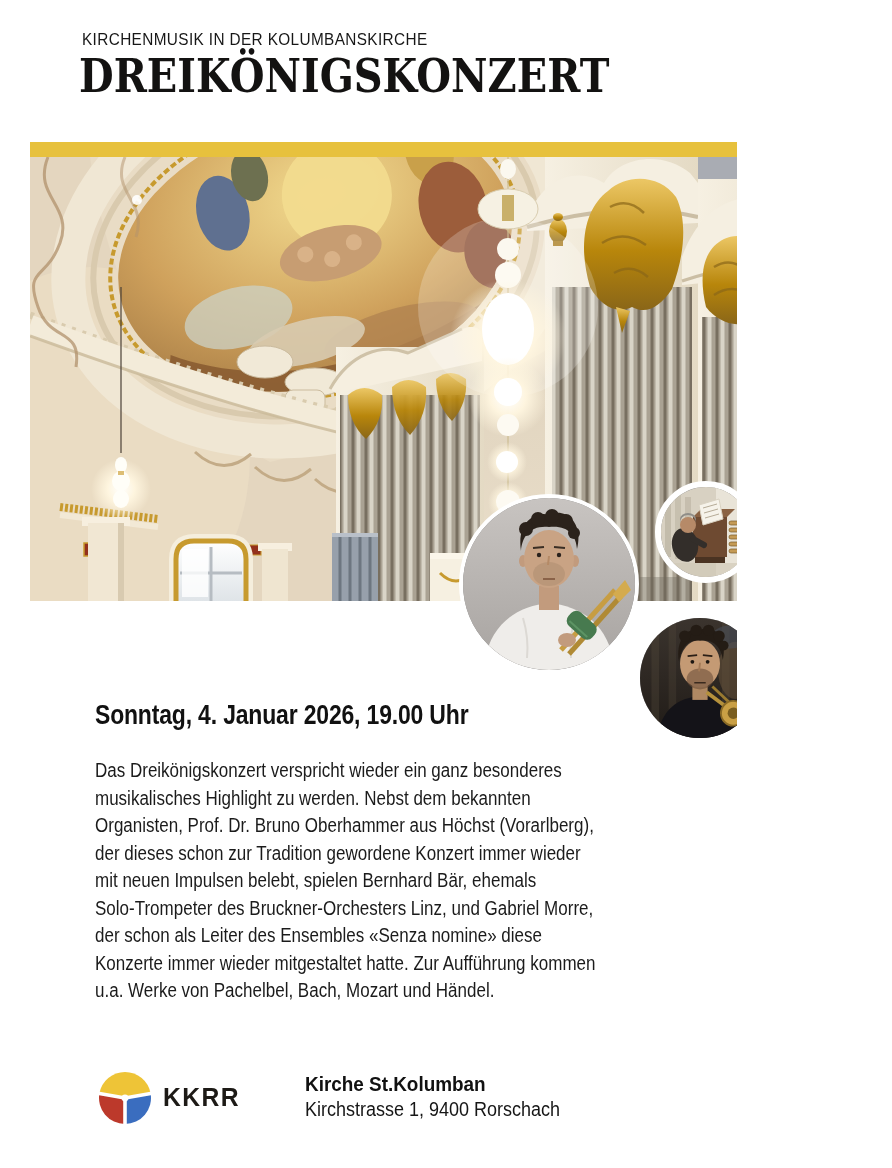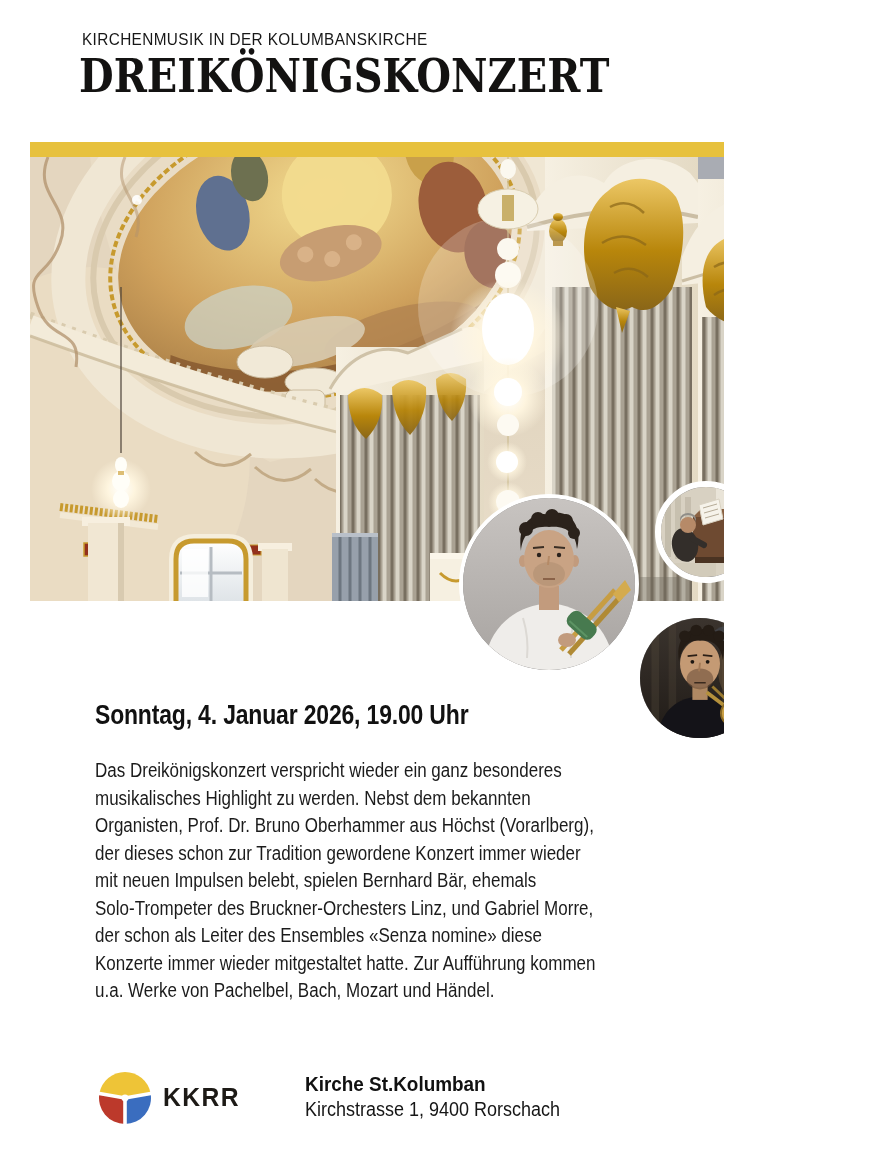--- a/index.html
+++ b/index.html
@@ -1,18 +1,18 @@
 <!DOCTYPE html>
 <html style="--accent-bar: #e7c13d; --logo-yellow: #eec437; --logo-red: #bc392b; --logo-blue: #3a6dbf;"><head>
 <meta charset="utf-8">
 <style>
   html,body{margin:0;padding:0;background:#ffffff;}
   .poster{
     position:relative;width:724px;height:1168px;background:#ffffff;overflow:hidden;
-    font-family:"Liberation Sans",sans-serif;color:#161616;
+    font-family:"Liberation Sans",sans-serif;color:#161616;padding-left:13px;
   }
   .kicker{
     position:absolute;left:82px;top:30px;
     font-size:16.5px;font-weight:400;letter-spacing:.4px;color:#171717;
     transform:scaleX(.93);transform-origin:0 0;white-space:nowrap;
   }
   .title{
     position:absolute;left:79px;top:50px;
     font-family:"DejaVu Serif",serif;font-weight:700;font-size:47px;line-height:1.1;
     color:#131211;transform:scaleX(.85);transform-origin:0 0;white-space:nowrap;letter-spacing:0;

